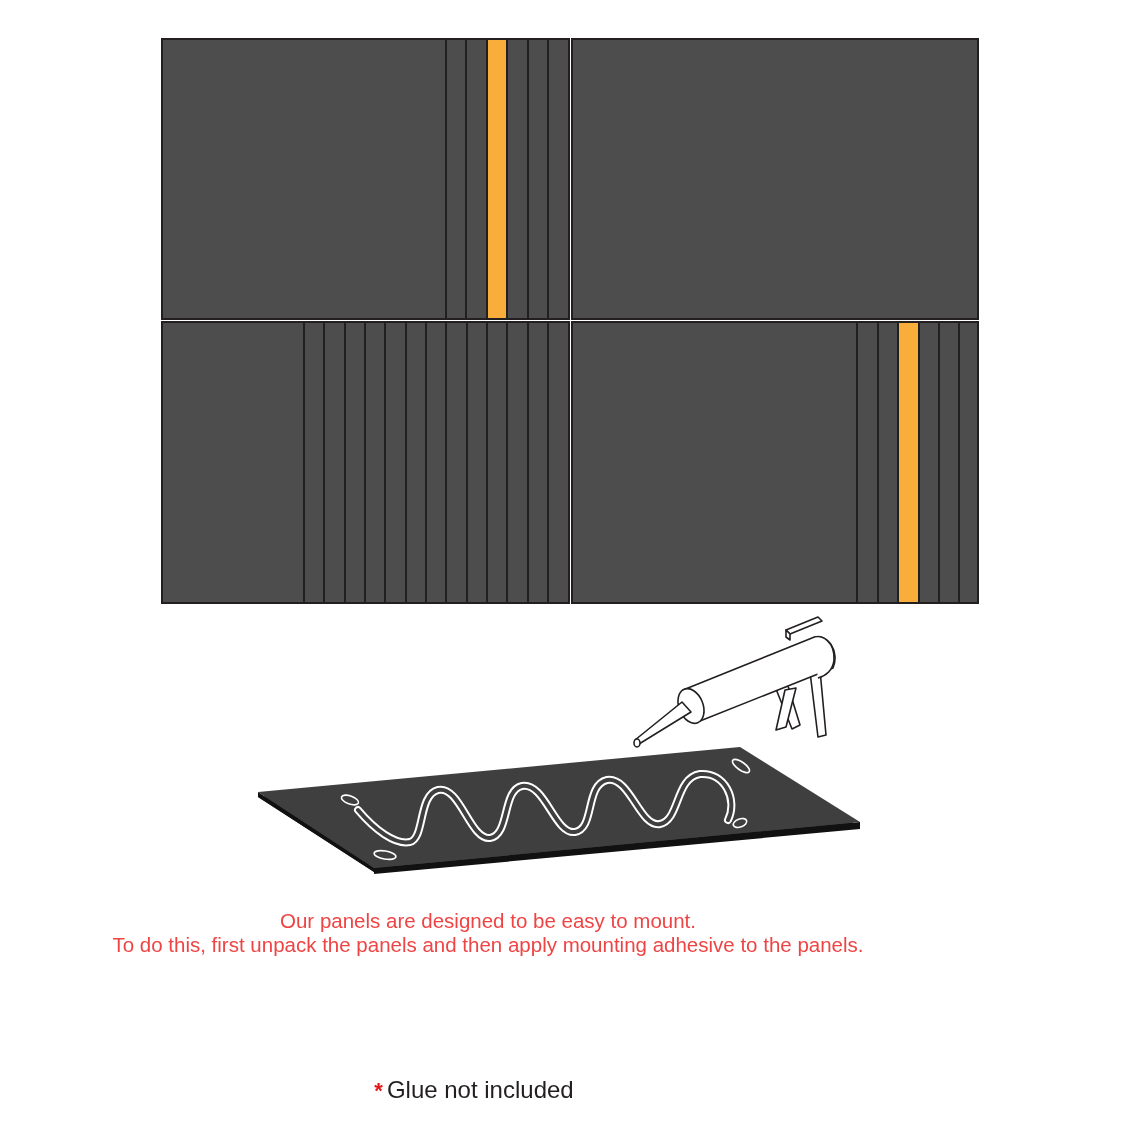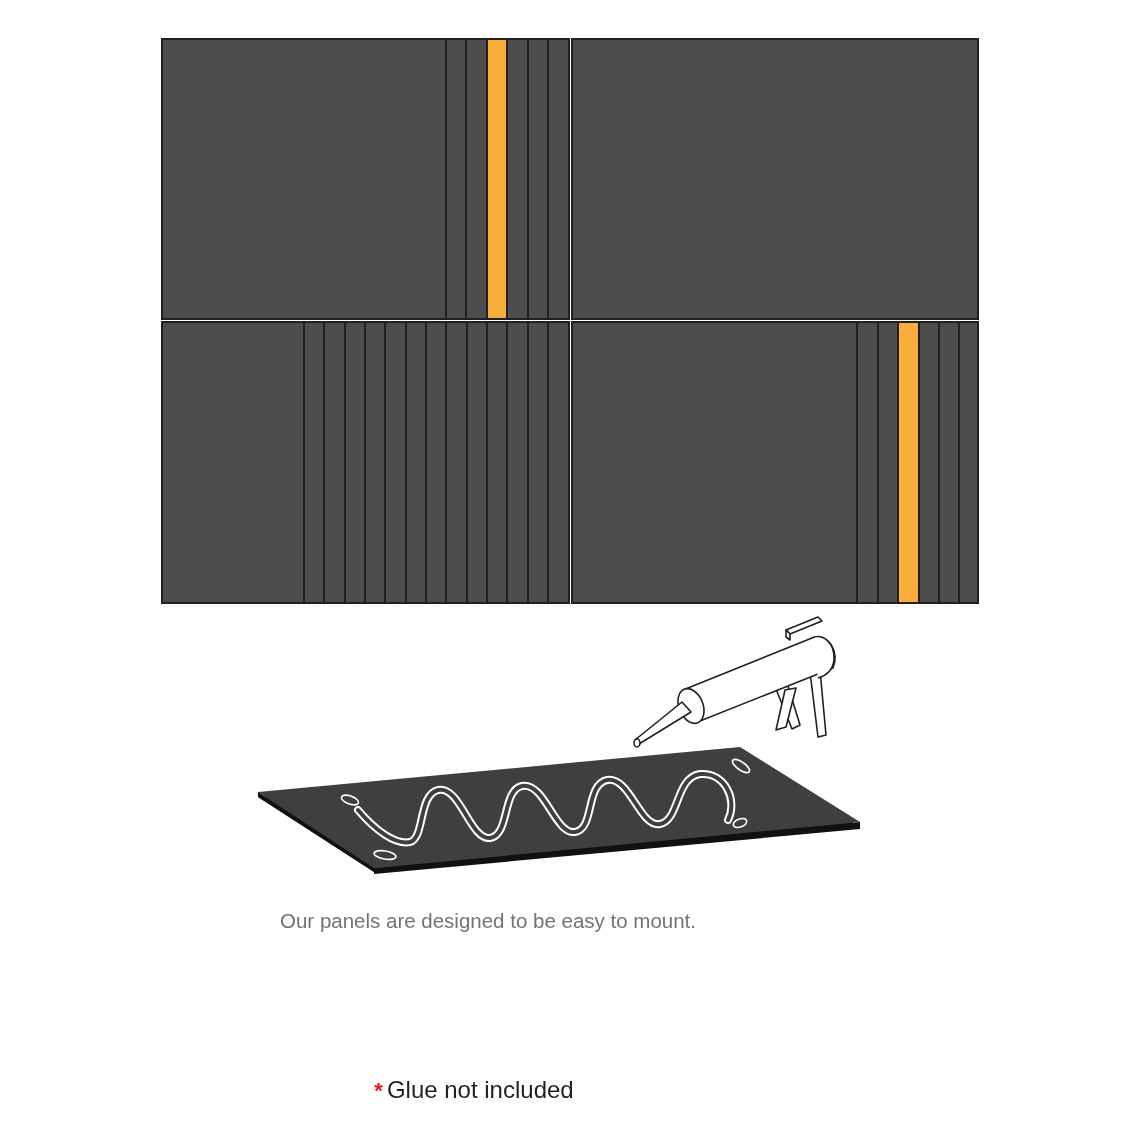--- a/index.html
+++ b/index.html
@@ -1,21 +1,21 @@
 <!DOCTYPE html>
 <html><head>
 <meta charset="utf-8">
 <style>
   html, body { margin:0; padding:0; background:#ffffff; }
   body { width:1140px; height:1140px; position:relative; overflow:hidden; font-family:"Liberation Sans", sans-serif; }
   .panel { position:absolute; background:#4d4d4d; border:2px solid #231f20; box-sizing:border-box; }
   .slat-line { position:absolute; top:0; bottom:0; width:2px; background:#231f20; }
   .slat-accent { position:absolute; top:0; bottom:0; background:#f9ae3b; }
   .illustration { position:absolute; left:0; top:0; }
-  .instructions { position:absolute; left:0; width:976px; top:909px; text-align:center; color:#737373; font-size:20.5px; line-height:24px; }
+  .instructions { position:absolute; left:0; width:976px; top:909px; text-align:center; color:#ef4444; font-size:20.5px; line-height:24px; }
   .instructions div { white-space:nowrap; }
   .note { position:absolute; left:0; width:948px; top:1076px; text-align:center; color:#231f20; font-size:24px; }
   .note .asterisk { color:#e3161b; font-weight:bold; font-size:22px; margin-right:4px; }
 </style>
 </head>
 <body>
 
 <div class="panel" style="left:161px; top:38px; width:409px; height:282px;">
   <div class="slat-line" style="left:282px;"></div>
   <div class="slat-line" style="left:302px;"></div>
@@ -85,17 +85,18 @@
     <polygon points="786,630 818,617 822,621 790,634"></polygon>
     <polygon points="786,630 790,634 790,640 786,637"></polygon>
 
     <polygon points="682,702 691,712 639,744 635,740"></polygon>
     <ellipse cx="637" cy="743" rx="3" ry="4"></ellipse>
   </g>
 </svg>
 
 <div class="instructions">
   <div>Our panels are designed to be easy to mount.</div>
+  <div>To do this, first unpack the panels and then apply mounting adhesive to the panels.</div>
 </div>
 
 <div class="note">
   <span class="asterisk">*</span><span>Glue not included</span>
 </div>
 
 </body></html>

